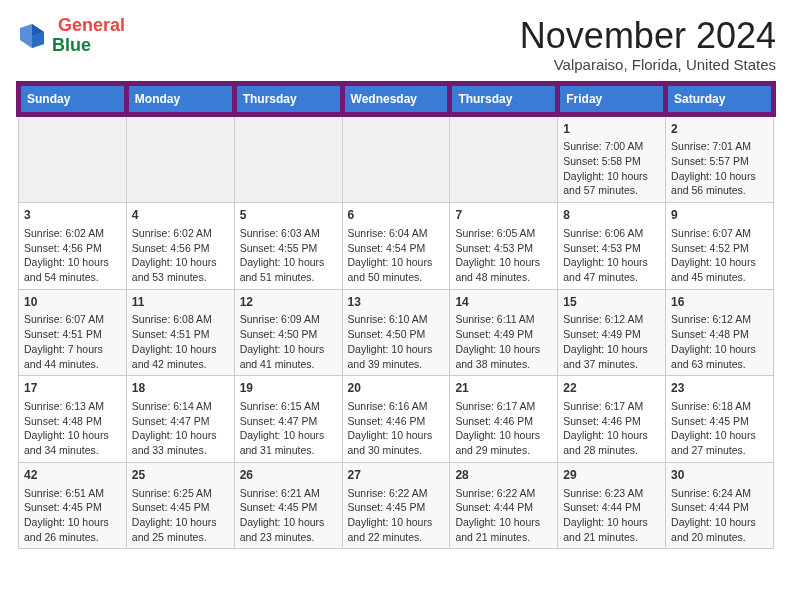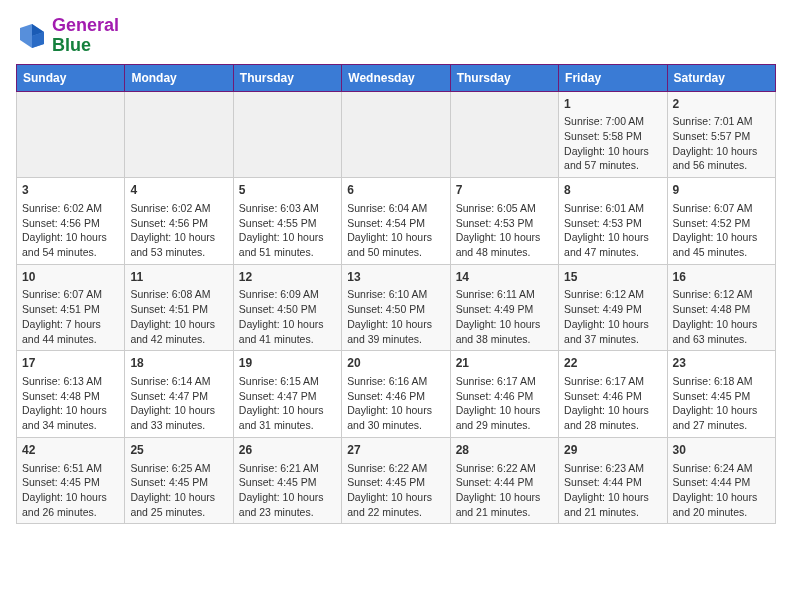--- a/index.html
+++ b/index.html
@@ -19,21 +19,21 @@
     .logo {
       display: flex;
       align-items: center;
       gap: 4px;
     }
     .logo-text {
       font-size: 18px;
       font-weight: bold;
       line-height: 1.1;
     }
-    .logo-general { color: #a21caf; }
+    .logo-general { color: #ef4444; margin-left: 6px; }
     .logo-blue { color: #15803d; }
     .logo-icon {
       width: 32px;
       height: 32px;
     }
     .title-block {
       text-align: right;
     }
     .month-title {
       font-size: 36px;
@@ -50,21 +50,21 @@
       border-collapse: collapse;
       font-size: 11px;
     }
     thead tr th {
       background-color: #3a7bd5;
       color: #fff;
       text-align: left;
       padding: 6px 6px;
       font-size: 12px;
       font-weight: bold;
-      border: 1px solid #701a75;
+      border: 5px solid #701a75;
     }
     tbody tr td {
       border: 1px solid #ccc;
       vertical-align: top;
       padding: 4px 5px;
       height: 80px;
       width: calc(100% / 7);
       background: #fff;
       color: #333;
       font-size: 10.5px;
@@ -95,20 +95,24 @@
       <rect x="0" y="0" width="40" height="40" fill="none"></rect>
       <polygon points="20,5 35,15 35,30 20,35 5,25 5,10" fill="#3a7bd5" opacity="0.85"></polygon>
       <polygon points="20,5 35,15 20,20" fill="#1a5bb5"></polygon>
       <polygon points="20,20 35,15 35,30 20,35" fill="#2a6bc5"></polygon>
     </svg>
     <div class="logo-text">
       <span class="logo-general">General</span><br>
       <span class="logo-blue">Blue</span>
     </div>
   </div>
+  <div class="title-block">
+    <div class="month-title">November 2024</div>
+    <div class="subtitle">Valparaiso, Florida, United States</div>
+  </div>
 </div>
 
 <table>
   <thead>
     <tr id="weekday-header">
     <th>Sunday</th>
         <th>Monday</th>
         <th>Thursday</th>
         <th>Wednesday</th>
         <th>Thursday</th>
@@ -162,21 +166,21 @@
           <div>Daylight: 10 hours and 50 minutes.</div>
         </td>
         <td>
           <span class="day-num">7</span>
           <div>Sunrise: 6:05 AM</div>
           <div>Sunset: 4:53 PM</div>
           <div>Daylight: 10 hours and 48 minutes.</div>
         </td>
         <td>
           <span class="day-num">8</span>
-          <div>Sunrise: 6:01 AM</div>
+          <div>Sunrise: 6:06 AM</div>
           <div>Sunset: 4:53 PM</div>
           <div>Daylight: 10 hours and 47 minutes.</div>
         </td>
         <td>
           <span class="day-num">9</span>
           <div>Sunrise: 6:07 AM</div>
           <div>Sunset: 4:52 PM</div>
           <div>Daylight: 10 hours and 45 minutes.</div>
         </td>
       </tr>

